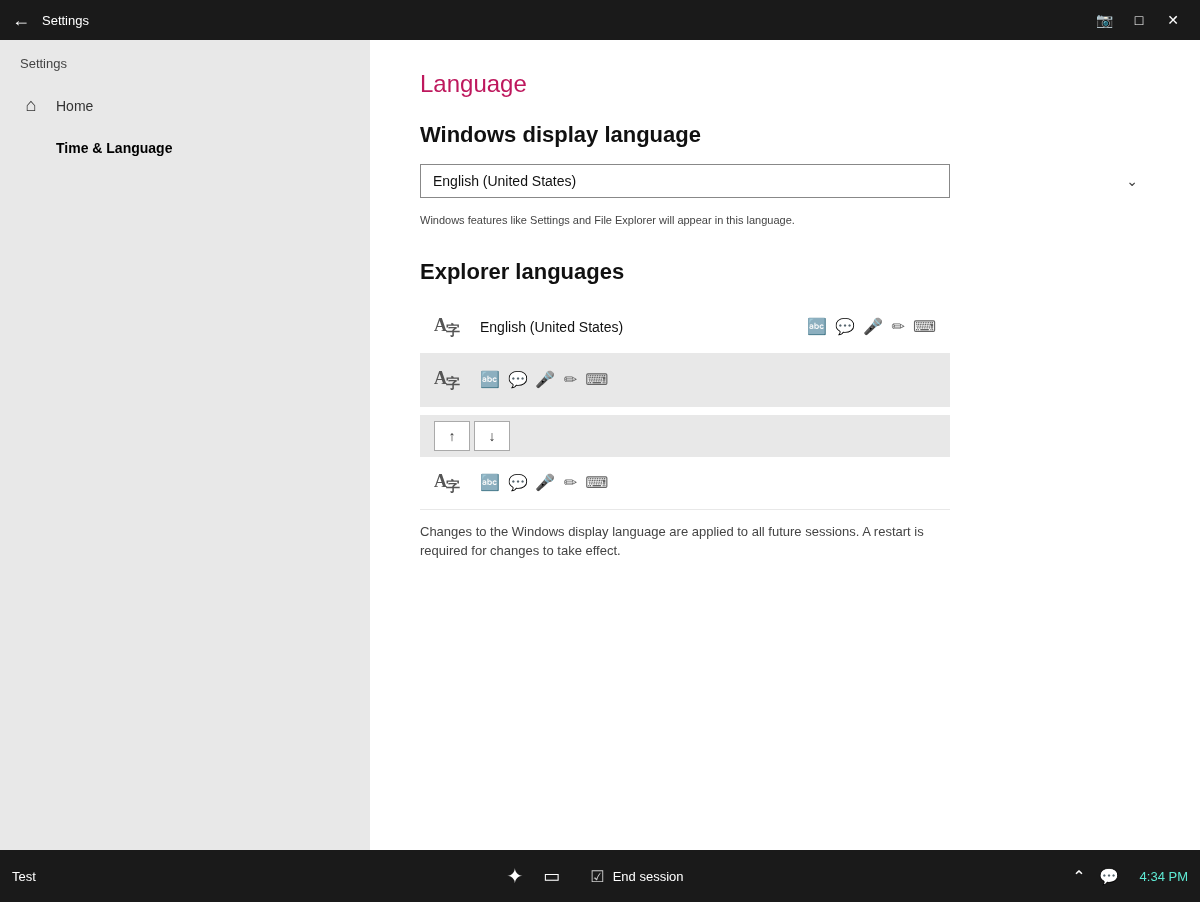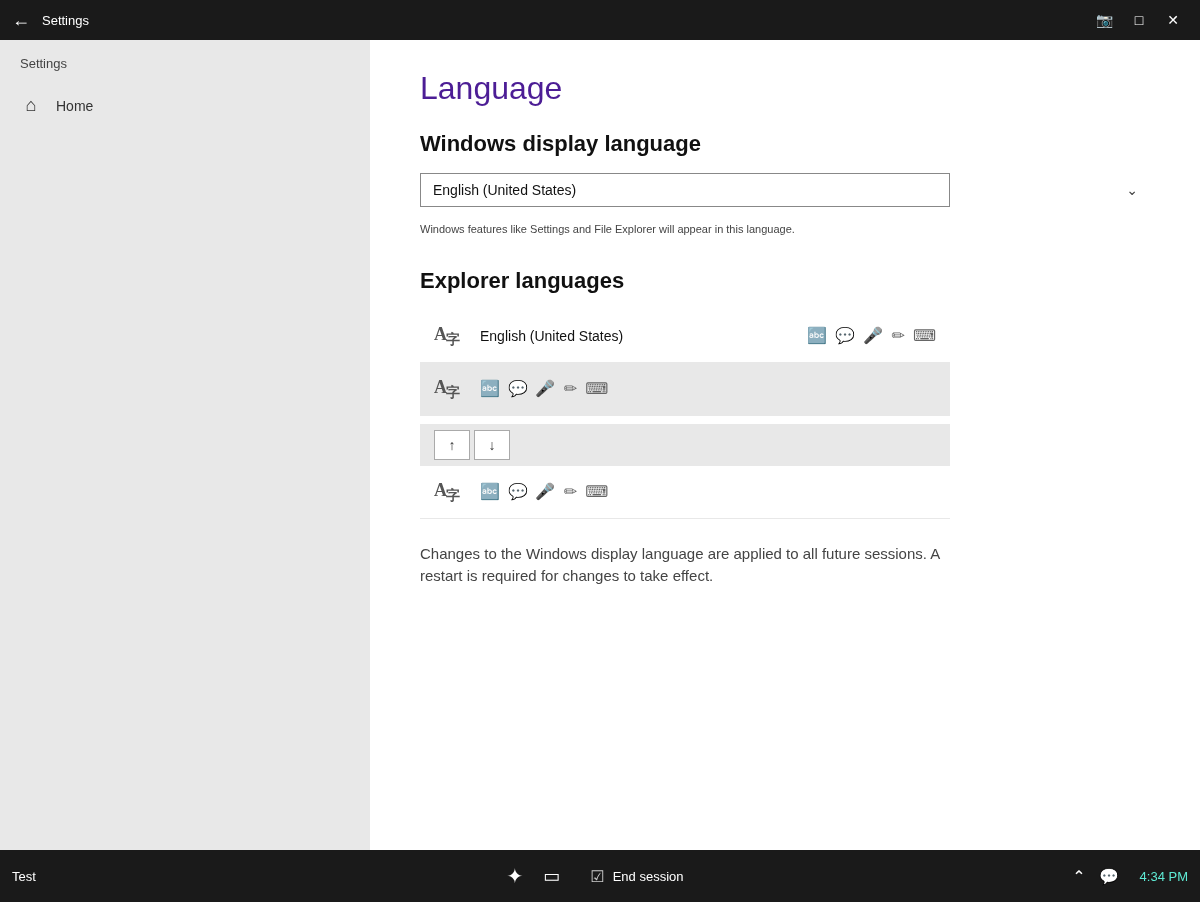--- a/index.html
+++ b/index.html
@@ -89,23 +89,23 @@
     }
 
     
     .content {
       flex: 1;
       background: #fff;
       padding: 30px 50px;
       overflow-y: auto;
     }
     .page-title {
-      font-size: 32px;
+      font-size: 24px;
       font-weight: 300;
-      color: #4c1d95;
+      color: #be185d;
       margin-bottom: 24px;
     }
     .section-title {
       font-size: 22px;
       font-weight: 600;
       color: #111;
       margin-bottom: 16px;
     }
 
     
@@ -200,25 +200,25 @@
       cursor: pointer;
       font-size: 14px;
       display: flex;
       align-items: center;
       justify-content: center;
       color: #333;
     }
 
     
     .changes-note {
-      font-size: 15px;
+      font-size: 13px;
       color: #444;
       line-height: 1.5;
       max-width: 530px;
-      margin-top: 24px;
+      margin-top: 12px;
     }
 
     
     .taskbar {
       background: #1a1a1a;
       height: 52px;
       display: flex;
       align-items: center;
       padding: 0 12px;
       flex-shrink: 0;
@@ -296,20 +296,24 @@
 </div>
 
 <div class="main-area">
 
   <div class="sidebar">
     <div class="sidebar-header">Settings</div>
     <nav class="sidebar-nav">
       <div class="sidebar-item">
         <span class="sidebar-icon">⌂</span>
         <span>Home</span>
+      </div>
+      <div class="sidebar-item active">
+        <span class="sidebar-icon"></span>
+        <span>Time &amp; Language</span>
       </div>
     </nav>
   </div>
 
   <div class="content">
     <h1 class="page-title">Language</h1>
 
     <div>
       <h2 class="section-title">Windows display language</h2>
       <div class="dropdown-wrapper">

